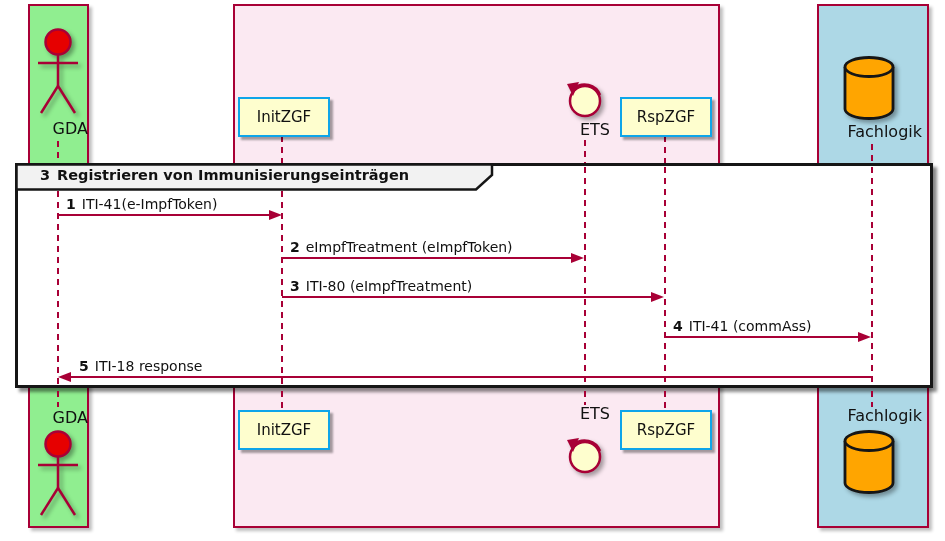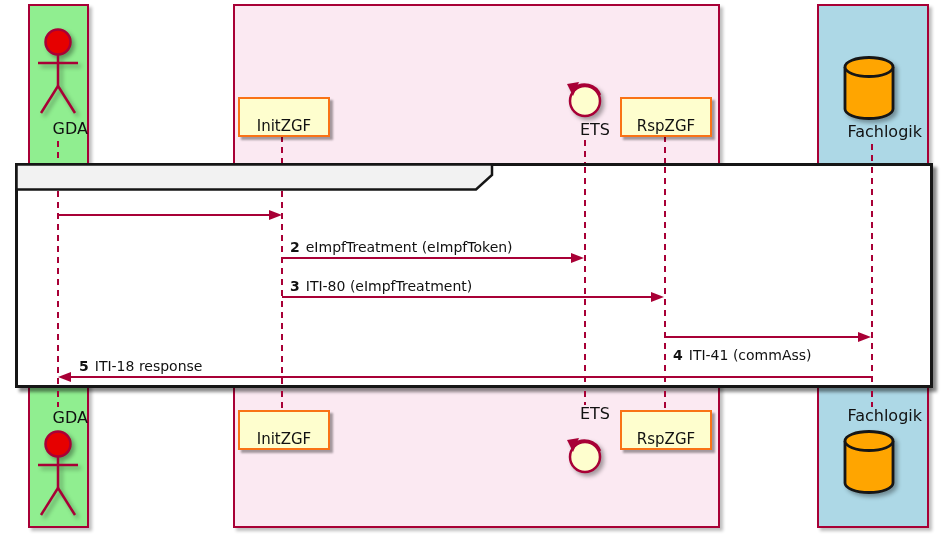--- a/index.html
+++ b/index.html
@@ -10,22 +10,22 @@
   .box{position:absolute;top:4px;height:520px;border:2px solid #A80036;
        box-shadow:3px 3px 3px rgba(0,0,0,.25);z-index:1;}
   .frame-bg{position:absolute;left:15px;top:163px;width:912px;height:219px;
        background:#fff;border:3px solid #161616;box-shadow:4px 4px 3px rgba(0,0,0,.45);z-index:2;}
   .ll{position:absolute;width:2px;z-index:3;
       background:repeating-linear-gradient(to bottom,#A80036 0 6px,transparent 6px 11px);}
   .hdr{position:absolute;left:15px;top:163px;z-index:4;}
   .hdr-text{position:absolute;left:40px;top:167px;z-index:5;font-size:14.5px;font-weight:bold;
       white-space:nowrap;}
   .hdr-text .seq{margin-right:7px;}
-  .pbox{position:absolute;width:88px;height:36px;background:#FEFECE;border:2px solid #f97316;
-      box-shadow:3px 3px 2px rgba(0,0,0,.35);display:flex;align-items:flex-end;justify-content:center;
+  .pbox{position:absolute;width:88px;height:36px;background:#FEFECE;border:2px solid #0ea5e9;
+      box-shadow:3px 3px 2px rgba(0,0,0,.35);display:flex;align-items:center;justify-content:center;
       font-size:15px;z-index:5;}
   .plabel{position:absolute;text-align:right;font-size:16px;z-index:5;white-space:nowrap;}
   .icon{position:absolute;z-index:5;filter:drop-shadow(3px 3px 2px rgba(0,0,0,.35));}
   .msg-text{position:absolute;font-size:14px;white-space:nowrap;z-index:6;}
   .msg-text .seq{font-weight:bold;margin-right:6px;}
   .msg-line{position:absolute;height:2px;background:#A80036;z-index:6;}
   .arr-r{position:absolute;width:0;height:0;border-top:5px solid transparent;
       border-bottom:5px solid transparent;border-left:13px solid #A80036;z-index:6;}
   .arr-l{position:absolute;width:0;height:0;border-top:5px solid transparent;
       border-bottom:5px solid transparent;border-right:13px solid #A80036;z-index:6;}
@@ -59,20 +59,23 @@
 
   <div class="ll" style="left:871px;top:144px;height:19px;"></div>
   <div class="ll" style="left:871px;top:167px;height:219px;"></div>
   <div class="ll" style="left:871px;top:391px;height:16px;"></div>
 
   <div class="hdr">
     <svg width="482" height="29" viewBox="0 0 482 29">
       <path d="M1.5 1.5 H477 V12 L461 26.5 H1.5 Z" fill="#F2F2F2" stroke="#161616" stroke-width="2.5"></path>
     </svg>
   </div>
+  <div class="hdr-text">
+    <span class="seq">3</span><span>Registrieren von Immunisierungseinträgen</span>
+  </div>
 
   <svg class="icon" style="left:36px;top:28px;" width="44" height="90" viewBox="0 0 44 90">
     <circle cx="22" cy="14" r="12.5" fill="#E60000" stroke="#A80036" stroke-width="2.5"></circle>
     <line x1="22" y1="26.5" x2="22" y2="58" stroke="#A80036" stroke-width="2.5"></line>
     <line x1="2" y1="35" x2="42" y2="35" stroke="#A80036" stroke-width="2.5"></line>
     <line x1="22" y1="58" x2="5" y2="85" stroke="#A80036" stroke-width="2.5"></line>
     <line x1="22" y1="58" x2="39" y2="85" stroke="#A80036" stroke-width="2.5"></line>
   </svg>
   <div class="plabel" style="left:28px;width:60px;top:119px;">GDA</div>
 
@@ -90,36 +93,39 @@
   <div class="pbox" style="left:620px;top:97px;width:88px;">
     <span>RspZGF</span>
   </div>
 
   <svg class="icon" style="left:843px;top:56px;" width="52" height="64" viewBox="0 0 52 64">
     <path d="M2 11 v42 a24 9.5 0 0 0 48 0 V11" fill="#FFA500" stroke="#161616" stroke-width="2.8"></path>
     <ellipse cx="26" cy="11" rx="24" ry="9.5" fill="#FFA500" stroke="#161616" stroke-width="2.8"></ellipse>
   </svg>
   <div class="plabel" style="left:822px;width:100px;top:122px;">Fachlogik</div>
 
+  <div class="msg-text" style="left:66px;top:196px;">
+    <span class="seq">1</span><span>ITI-41(e-ImpfToken)</span>
+  </div>
   <div class="msg-line" style="left:58px;top:214px;width:212px;"></div>
   <div class="arr-r" style="left:269px;top:210px;"></div>
 
   <div class="msg-text" style="left:290px;top:239px;">
     <span class="seq">2</span><span>eImpfTreatment (eImpfToken)</span>
   </div>
   <div class="msg-line" style="left:282px;top:257px;width:290px;"></div>
   <div class="arr-r" style="left:571px;top:253px;"></div>
 
   <div class="msg-text" style="left:290px;top:278px;">
     <span class="seq">3</span><span>ITI-80 (eImpfTreatment)</span>
   </div>
   <div class="msg-line" style="left:282px;top:296px;width:370px;"></div>
   <div class="arr-r" style="left:651px;top:292px;"></div>
 
-  <div class="msg-text" style="left:673px;top:318px;margin-top:29px;">
+  <div class="msg-text" style="left:673px;top:318px;">
     <span class="seq">4</span><span>ITI-41 (commAss)</span>
   </div>
   <div class="msg-line" style="left:665px;top:336px;width:194px;"></div>
   <div class="arr-r" style="left:858px;top:332px;"></div>
 
   <div class="msg-text" style="left:79px;top:358px;">
     <span class="seq">5</span><span>ITI-18 response</span>
   </div>
   <div class="msg-line" style="left:70px;top:376px;width:802px;"></div>
   <div class="arr-l" style="left:58px;top:372px;"></div>

